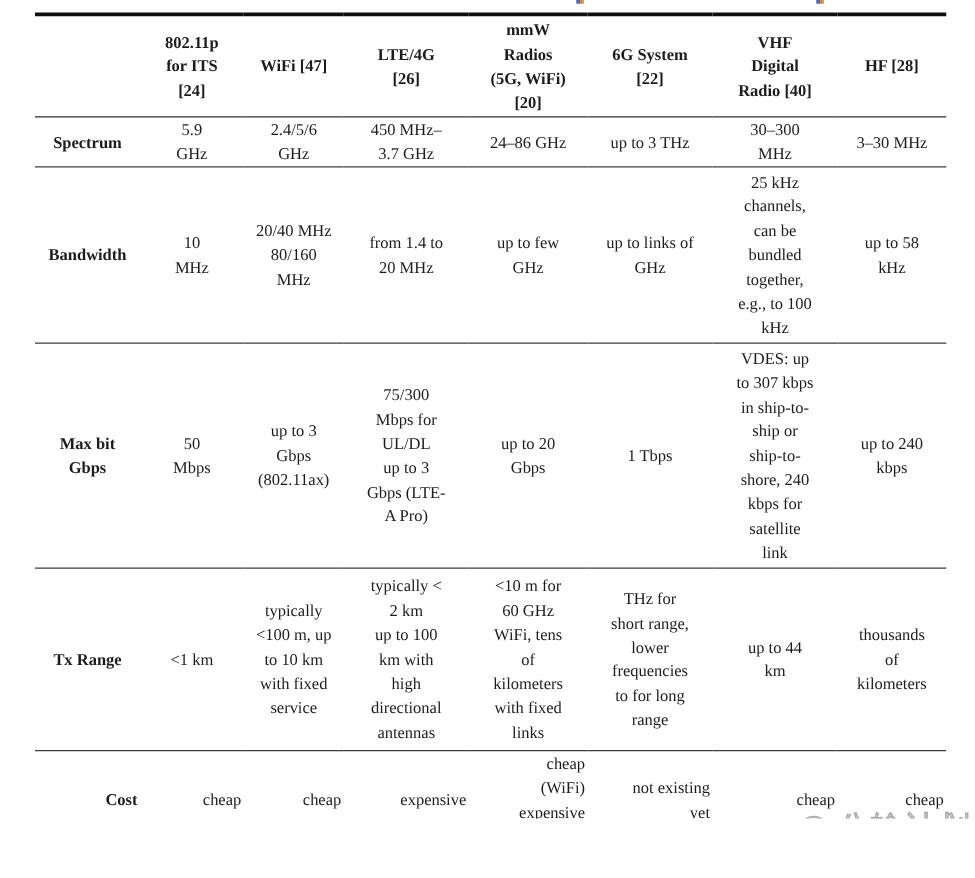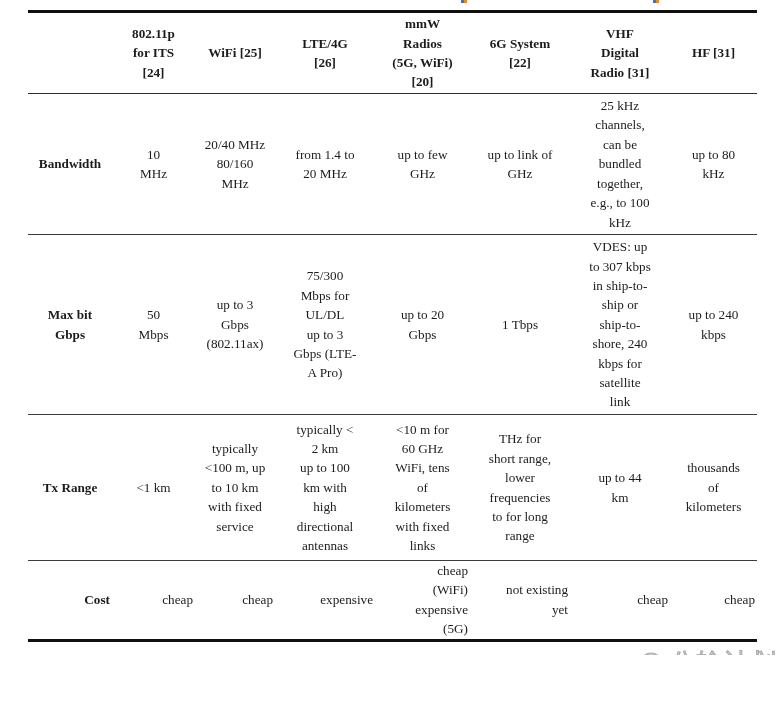--- a/index.html
+++ b/index.html
@@ -91,55 +91,69 @@
         <col style="width:100px">
         <col style="width:100px">
         <col style="width:87px">
     </colgroup>
     <tbody>
         <tr class="hdr">
       <td></td>
       <td>802.11p
 for ITS
 [24]</td>
-      <td>WiFi [25]</td>
+      <td>WiFi [47]</td>
       <td>LTE/4G
 [26]</td>
       <td>mmW
 Radios
 (5G, WiFi)
 [20]</td>
       <td>6G System
 [22]</td>
       <td>VHF
 Digital
-Radio [31]</td>
-      <td>HF [31]</td>
+Radio [40]</td>
+      <td>HF [28]</td>
+    </tr>
+    <tr class="body-row r-spectrum">
+      <td class="rowlabel">Spectrum</td>
+      <td>5.9
+GHz</td>
+      <td>2.4/5/6
+GHz</td>
+      <td>450 MHz–
+3.7 GHz</td>
+      <td>24–86 GHz</td>
+      <td>up to 3 THz</td>
+      <td>30–300
+MHz</td>
+      <td>3–30 MHz</td>
     </tr>
     <tr class="body-row r-bandwidth">
       <td class="rowlabel">Bandwidth</td>
       <td>10
 MHz</td>
       <td>20/40 MHz
 80/160
 MHz</td>
       <td>from 1.4 to
 20 MHz</td>
       <td>up to few
 GHz</td>
-      <td>up to link of
+      <td>up to links of
 GHz</td>
       <td>25 kHz
 channels,
 can be
 bundled
 together,
 e.g., to 100
 kHz</td>
-      <td>up to 80
+      <td>up to 58
 kHz</td>
     </tr>
     <tr class="body-row r-maxbit">
       <td class="rowlabel">Max bit
 Gbps</td>
       <td>50
 Mbps</td>
       <td>up to 3
 Gbps
 (802.11ax)</td>

